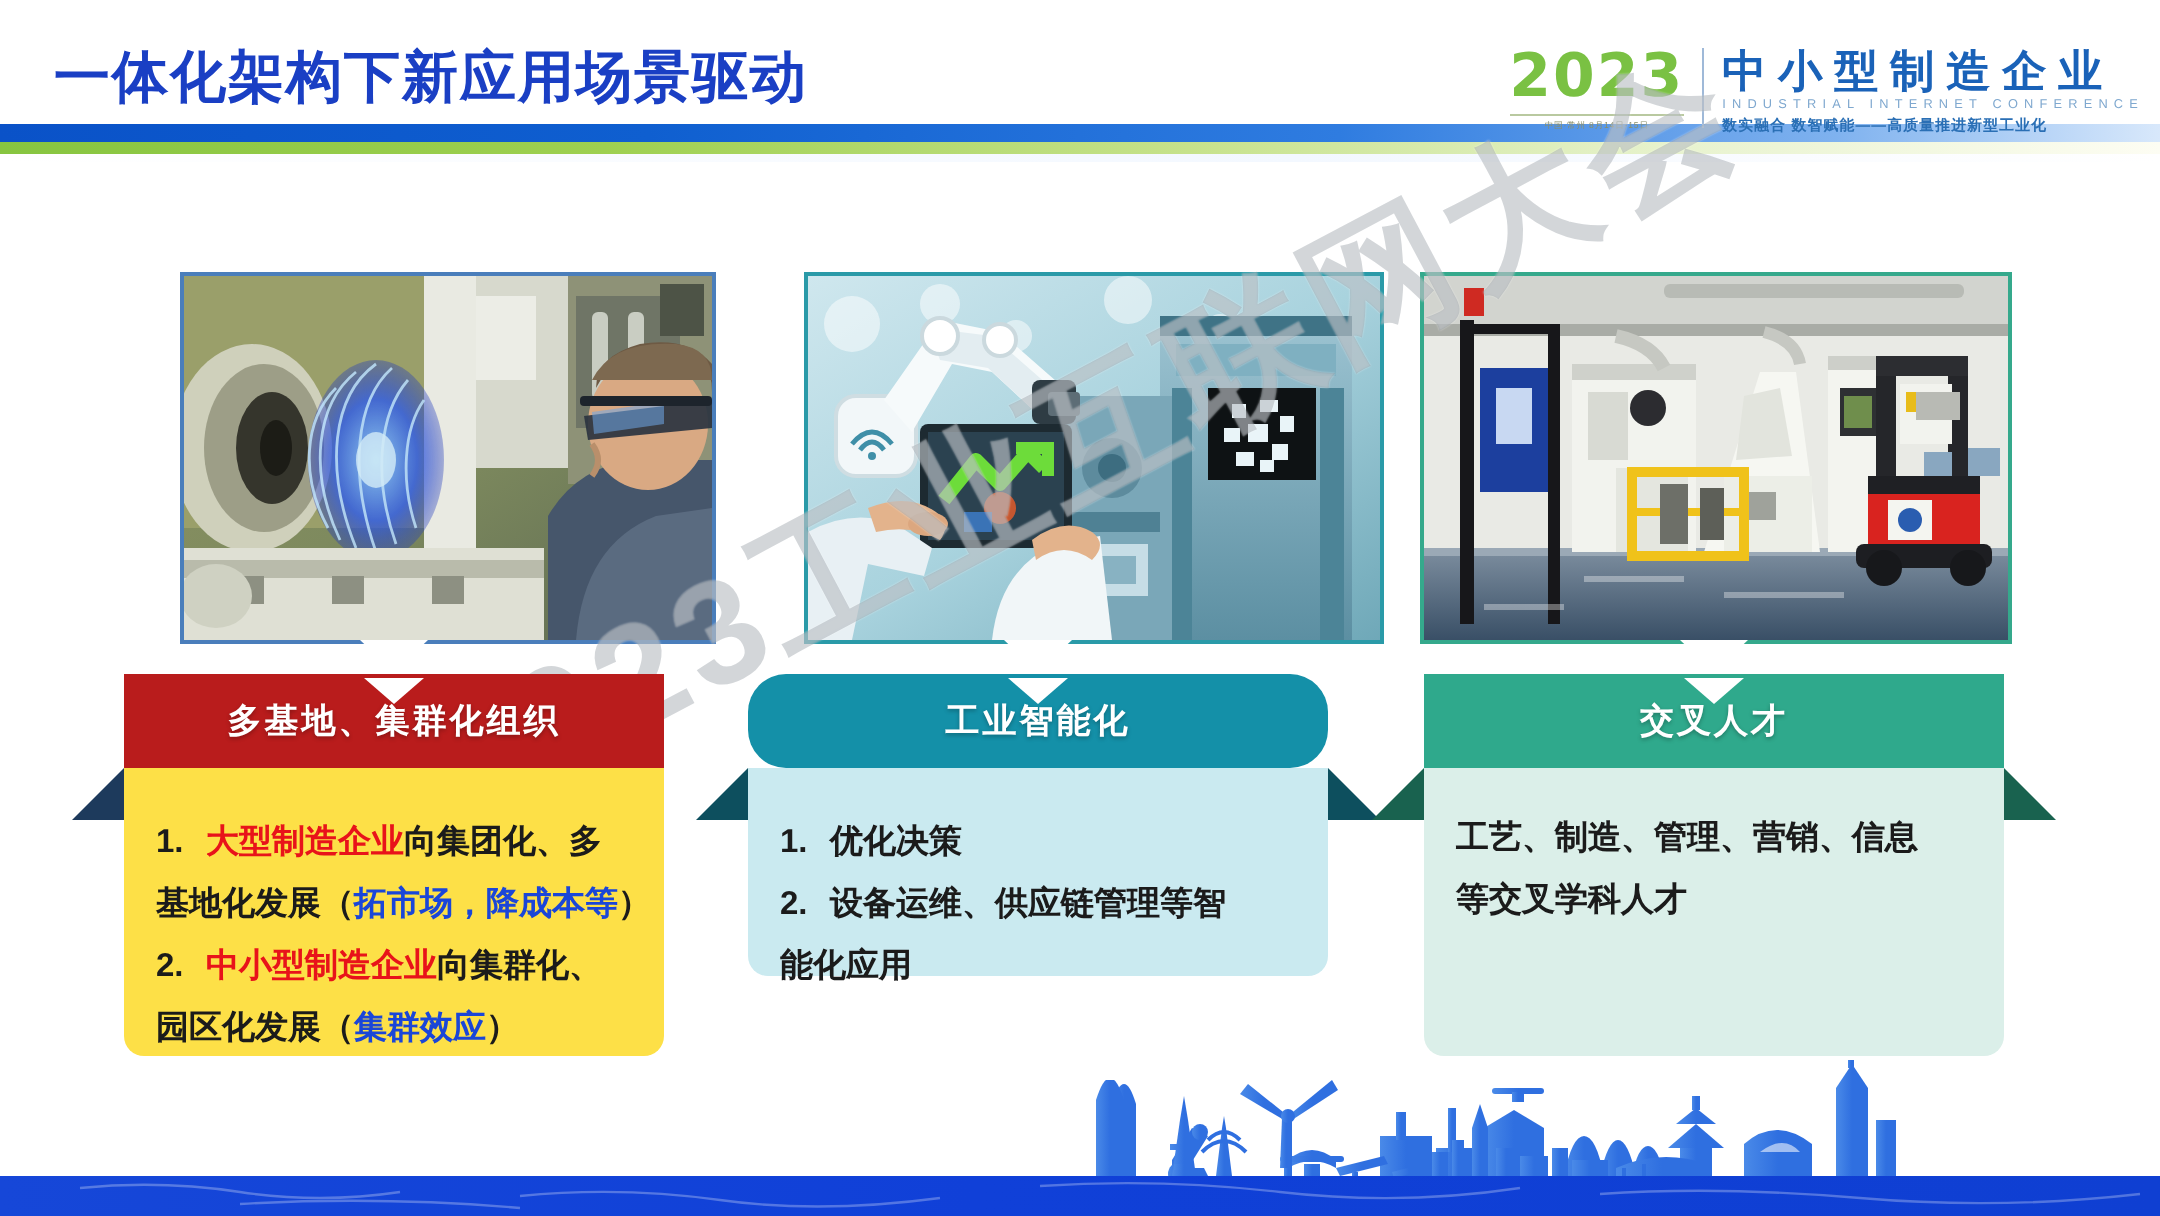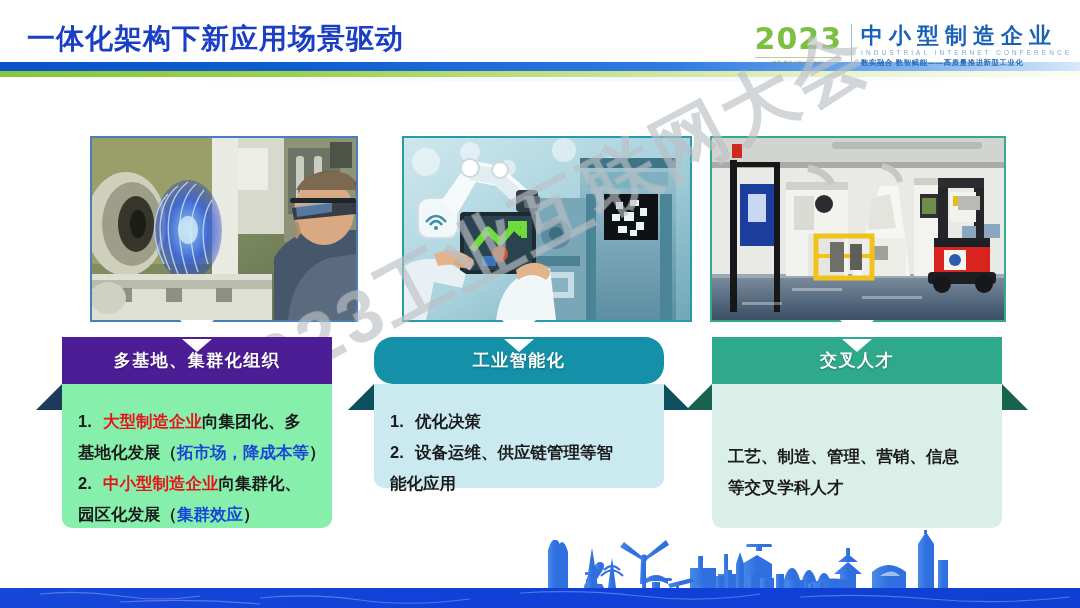--- a/index.html
+++ b/index.html
@@ -91,21 +91,21 @@
     font-size:16.5px;line-height:31px;font-weight:bold;color:#1b1b1b;
     box-sizing:border-box;
   }
   .body .ln{white-space:nowrap;}
   .body .num{display:inline-block;width:25px;}
   .red{color:#e8131a;}
   .blue{color:#1a46d8;}
 
   
   .c1{left:62px;top:337px;width:270px;}
-  .c1 .body{height:144px;background:#86efac;}
+  .c1 .body{height:144px;background:#fde047;}
   .c2{left:374px;top:337px;width:290px;}
   .c2 .body{height:104px;background:#caeaf0;}
   .c3{left:712px;top:337px;width:290px;}
   .c3 .body{height:144px;background:#dbefe9;}
 
   
   .watermark{
     position:absolute;left:180px;top:170px;
     font-size:74px;font-weight:bold;color:rgba(110,120,130,.30);
     transform:rotate(-28deg);white-space:nowrap;
@@ -386,21 +386,21 @@
   </div>
   <div class="chev" style="left:840px;top:320px;">
     <svg viewBox="0 0 34 16">
         <path d="M0 0 L34 0 L17 16 Z" fill="#ffffff"></path>
       </svg>
   </div>
 
   <div class="watermark">2023工业互联网大会</div>
 
   <div class="card c1">
-    <div class="ribbon" style="background:#4c1d95;">
+    <div class="ribbon" style="background:#b91c1c;">
       <div class="notch">
         <svg viewBox="0 0 30 13">
             <path d="M0 0 L30 0 L15 13 Z" fill="#ffffff"></path>
           </svg>
       </div>
       <span>多基地、集群化组织</span>
       <div class="fold l">
         <svg viewBox="0 0 26 26">
             <path d="M26 0 L26 26 L0 26 Z" fill="#1d3a5c"></path>
           </svg>
@@ -466,21 +466,21 @@
         <svg viewBox="0 0 26 26">
             <path d="M26 0 L26 26 L0 26 Z" fill="#19624f"></path>
           </svg>
       </div>
       <div class="fold r">
         <svg viewBox="0 0 26 26">
             <path d="M0 0 L0 26 L26 26 Z" fill="#19624f"></path>
           </svg>
       </div>
     </div>
-    <div class="body" style="padding-top:57px;">
+    <div class="body" style="padding-top:20px;">
       <div class="ln">
         <span>工艺、制造、管理、营销、信息</span>
       </div>
       <div class="ln">
         <span>等交叉学科人才</span>
       </div>
     </div>
   </div>
 
   <div class="footer">

